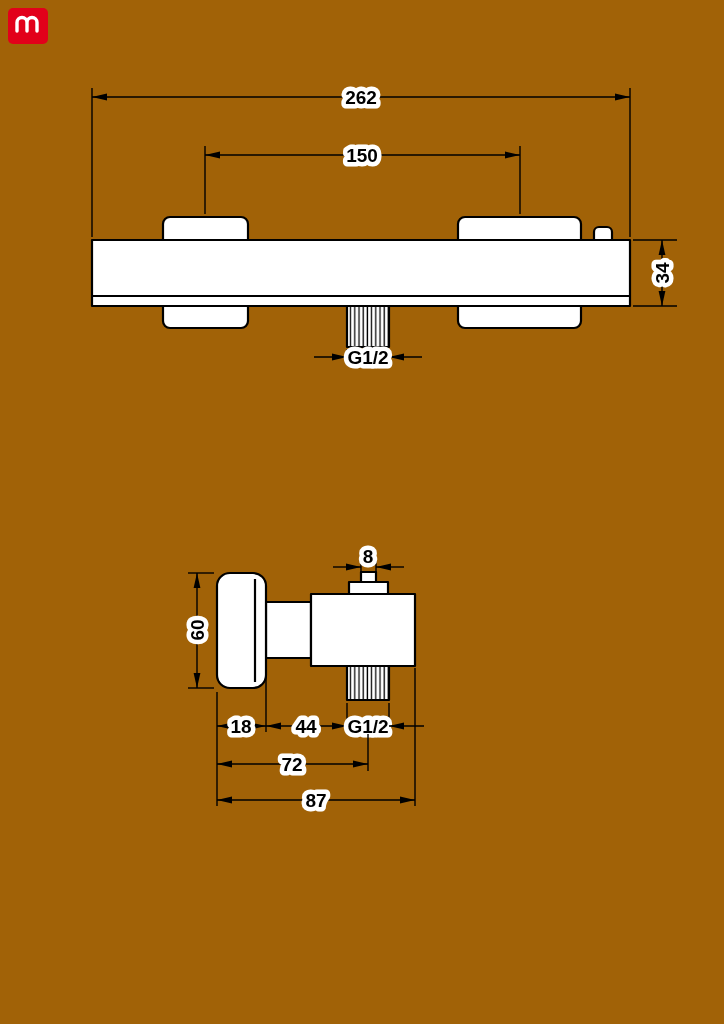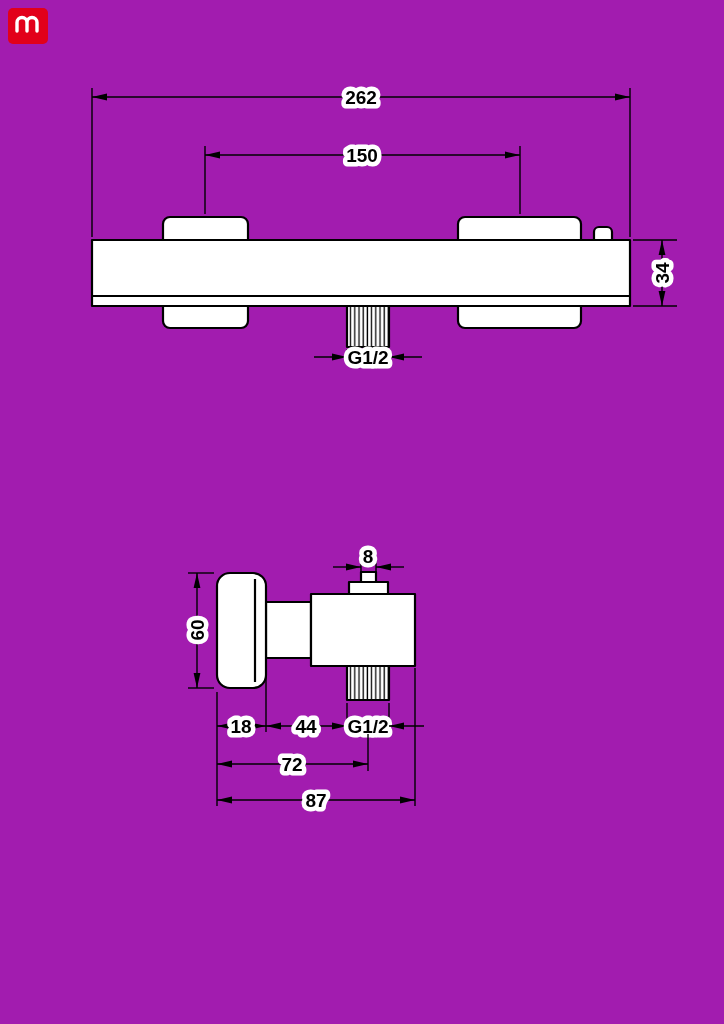--- a/index.html
+++ b/index.html
@@ -5,21 +5,21 @@
   html, body {
     margin: 0;
     padding: 0;
     background: #ffffff;
     font-family: "Liberation Sans", sans-serif;
   }
   .page {
     position: relative;
     width: 724px;
     height: 1024px;
-    background: #a21caf;
+    background: #a16207;
     overflow: hidden;
   }
   svg { display: block; }
   .ol {            
     stroke: #000000;
     stroke-width: 2.2;
     stroke-linejoin: round;
   }
   .dl {            
     stroke: #000000;

